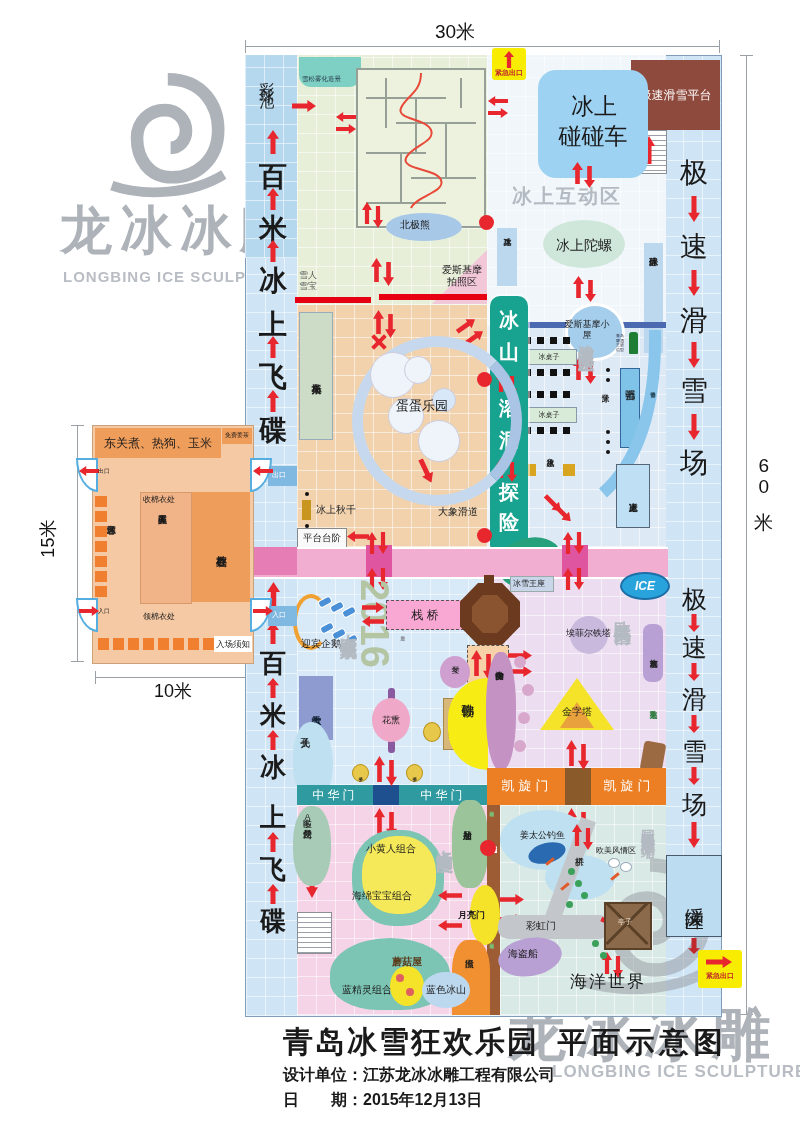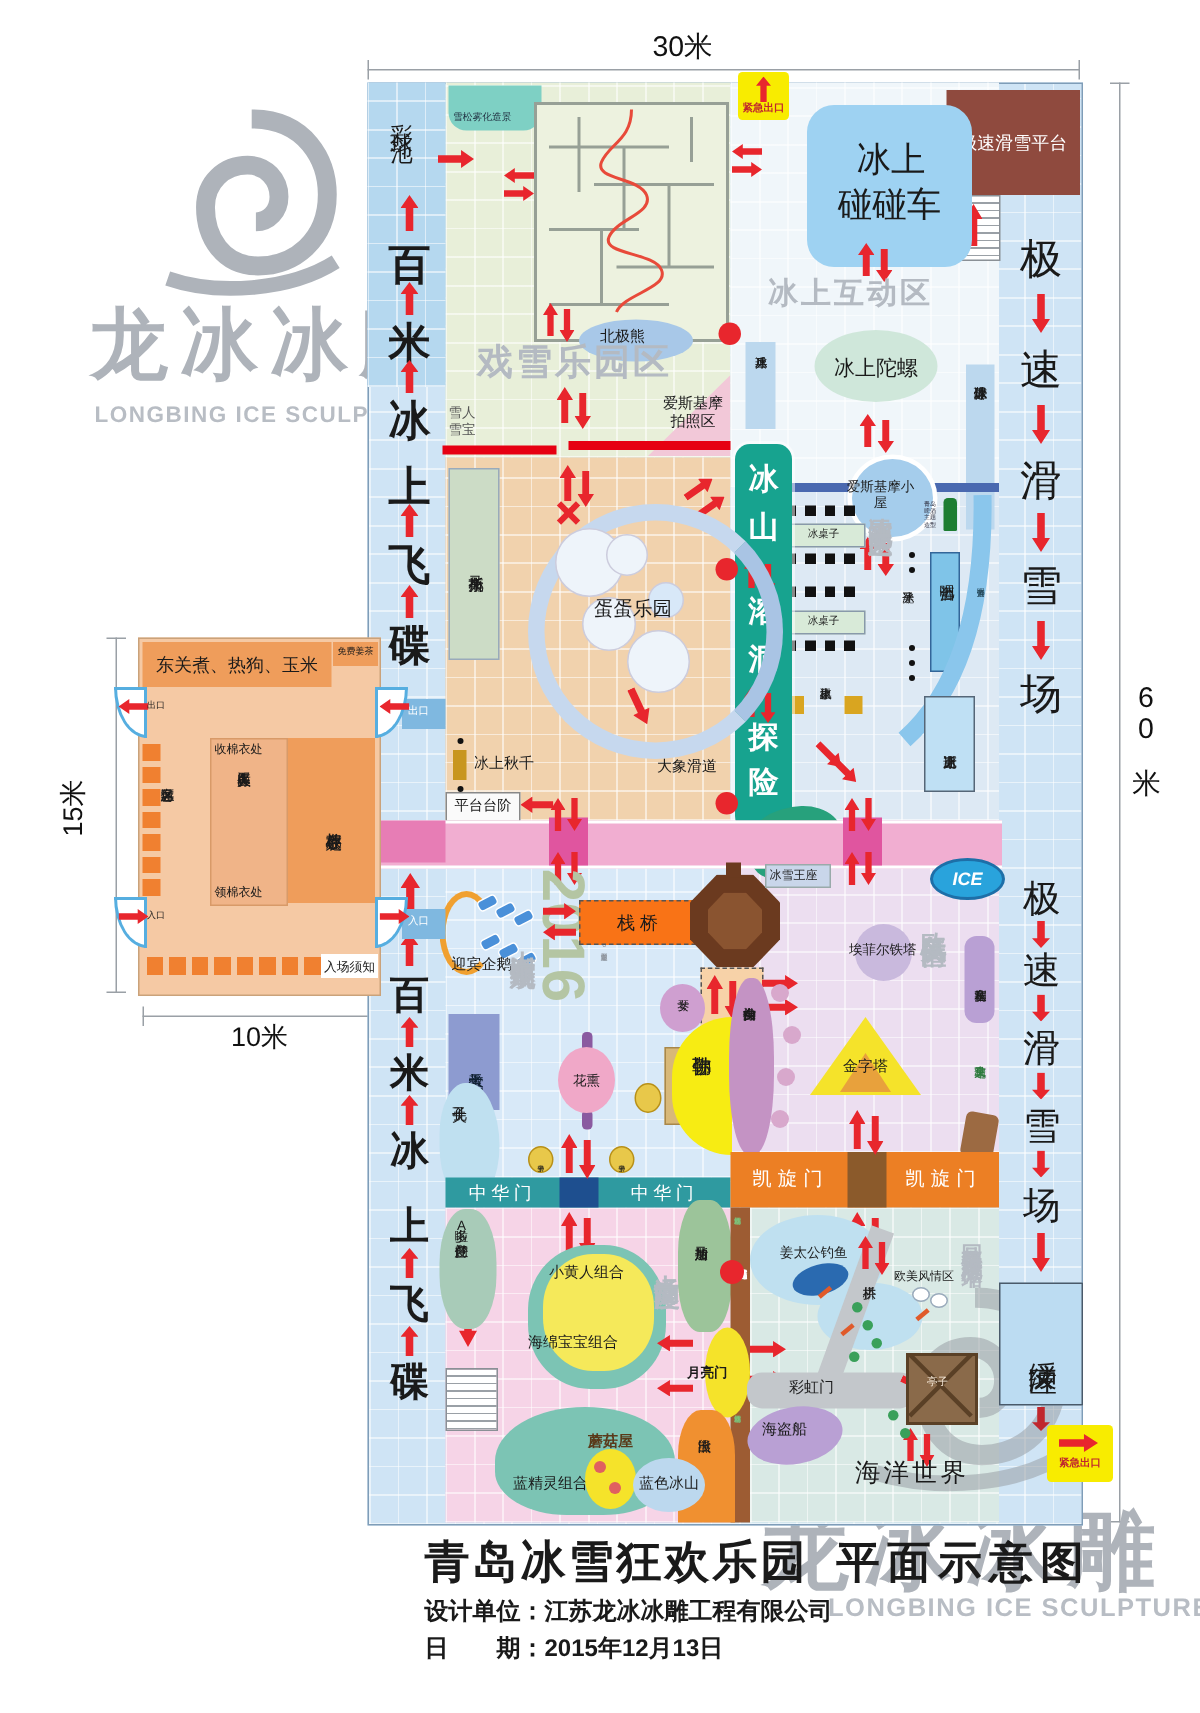--- a/index.html
+++ b/index.html
@@ -159,21 +159,20 @@
       <path d="M65 5 C65 25 50 28 45 40 C40 52 70 50 75 62 C80 74 55 78 50 90 C45 102 80 100 85 112 C90 124 60 128 55 140" stroke="#e84a3a" stroke-width="2" fill="none"></path>
     </svg>
     <div class="ar al" style="left:336px;top:112px;width:20px;height:10px"></div>
     <div class="ar arr" style="left:336px;top:124px;width:20px;height:10px"></div>
     <div class="ar al" style="left:488px;top:96px;width:20px;height:10px"></div>
     <div class="ar arr" style="left:488px;top:108px;width:20px;height:10px"></div>
     <div class="ar au" style="left:362px;top:202px;width:10px;height:22px"></div>
     <div class="ar ad" style="left:373px;top:206px;width:10px;height:22px"></div>
     <div class="a" style="left:386px;top:213px;width:76px;height:28px;background:#a8c8e8;border-radius:50%"></div>
     <div class="a lb" style="left:400px;top:219px;font-size:10px">北极熊</div>
-    <div class="a lb wm" style="left:318px;top:228px;font-size:24px">戏雪乐园区</div>
     <div class="a lw" style="left:299px;top:270px;width:22px;font-size:9px;color:#555">雪人雪宝</div>
     <div class="a" style="left:432px;top:250px;width:55px;height:54px;background:#f2c8d8;clip-path:polygon(100% 0,100% 100%,0 100%)"></div>
     <div class="a lw c" style="left:440px;top:264px;width:44px;font-size:10px">爱斯基摩拍照区</div>
     <div class="a" style="left:295px;top:297px;width:76px;height:6px;background:#e60012"></div>
     <div class="a" style="left:379px;top:294px;width:108px;height:6px;background:#e60012"></div>
     <div class="ar au" style="left:371px;top:258px;width:11px;height:24px"></div>
     <div class="ar ad" style="left:383px;top:262px;width:11px;height:24px"></div>
     <div class="ar au" style="left:373px;top:310px;width:11px;height:24px"></div>
     <div class="ar ad" style="left:385px;top:314px;width:11px;height:24px"></div>
     <div class="ar" style="left:370px;top:340px;width:18px;height:4px;transform:rotate(45deg)"></div>
@@ -292,21 +291,21 @@
     <div class="a lb" style="left:330px;top:600px;font-size:40px;font-weight:bold;color:#b4c5a3;transform:rotate(90deg)">2016</div>
     <div class="a lb v" style="left:400px;top:612px;font-size:4.5px;color:#8a9098">2016主题造型</div>
     <div class="a" style="left:293px;top:594px;width:28px;height:48px;border:4px solid #f0a030;border-radius:50%;border-right-color:transparent"></div>
     <div class="a" style="left:318px;top:598px;width:12px;height:6px;background:#4a90d9;border:1px solid #fff;border-radius:3px;transform:rotate(-28deg)"></div>
     <div class="a" style="left:330px;top:603px;width:12px;height:6px;background:#4a90d9;border:1px solid #fff;border-radius:3px;transform:rotate(-28deg)"></div>
     <div class="a" style="left:342px;top:608px;width:12px;height:6px;background:#4a90d9;border:1px solid #fff;border-radius:3px;transform:rotate(-28deg)"></div>
     <div class="a" style="left:320px;top:624px;width:12px;height:6px;background:#4a90d9;border:1px solid #fff;border-radius:3px;transform:rotate(-28deg)"></div>
     <div class="a" style="left:332px;top:630px;width:12px;height:6px;background:#4a90d9;border:1px solid #fff;border-radius:3px;transform:rotate(-28deg)"></div>
     <div class="a" style="left:344px;top:636px;width:12px;height:6px;background:#4a90d9;border:1px solid #fff;border-radius:3px;transform:rotate(-28deg)"></div>
     <div class="a lb" style="left:301px;top:638px;font-size:10px">迎宾企鹅</div>
-    <div class="a c" style="left:386px;top:600px;width:76px;height:28px;background:#f97316;border:1px dashed #555">
+    <div class="a c" style="left:386px;top:600px;width:76px;height:28px;background:#f9a8d4;border:1px dashed #555">
       <span class="lb" style="font-size:12px">栈 桥</span>
       </div>
     <div class="ar arr" style="left:362px;top:602px;width:22px;height:11px"></div>
     <div class="ar al" style="left:362px;top:616px;width:22px;height:11px"></div>
     <div class="a" style="left:460px;top:583px;width:60px;height:62px;background:#6b3a1f;clip-path:polygon(30% 0,70% 0,100% 30%,100% 70%,70% 100%,30% 100%,0 70%,0 30%)"></div>
     <div class="a" style="left:472px;top:595px;width:36px;height:38px;background:#8a5430;clip-path:polygon(30% 0,70% 0,100% 30%,100% 70%,70% 100%,30% 100%,0 70%,0 30%)"></div>
     <div class="a" style="left:484px;top:575px;width:10px;height:10px;background:#6b3a1f"></div>
     <div class="a" style="left:510px;top:576px;width:42px;height:14px;background:#c9d6ea;border:1px solid #9aa"></div>
     <div class="a lb" style="left:513px;top:579px;font-size:8px">冰雪王座</div>
     <div class="a c" style="left:620px;top:572px;width:46px;height:24px;background:#29a3dc;border:2px solid #1d6fa8;border-radius:50%">
@@ -459,21 +458,21 @@
     <div class="a" style="left:92px;top:425px;width:160px;height:237px;background:#f5c9a4;border:1px solid #caa27a"></div>
     <div class="a c" style="left:95px;top:428px;width:126px;height:30px;background:#ef9d5b">
       <span class="lb" style="font-size:12px">东关煮、热狗、玉米</span>
       </div>
     <div class="a c" style="left:222px;top:428px;width:30px;height:16px;background:#ef9d5b">
       <span class="lb" style="font-size:6px">免费姜茶</span>
       </div>
     <div class="a" style="left:140px;top:492px;width:50px;height:110px;background:#f0b488;border:1px solid #d89a68"></div>
     <div class="a lb" style="left:143px;top:495px;font-size:8px">收棉衣处</div>
     <div class="a lb v" style="left:157px;top:508px;font-size:9px">工作人员服务区</div>
-    <div class="a lb" style="left:143px;top:590px;font-size:8px">领棉衣处</div>
+    <div class="a lb" style="left:143px;top:612px;font-size:8px">领棉衣处</div>
     <div class="a c" style="left:192px;top:492px;width:58px;height:110px;background:#ef9d5b">
       <span class="lb v" style="font-size:11px">棉衣存放处</span>
       </div>
     <div class="a lb v" style="left:106px;top:518px;font-size:9px">游客休息区</div>
     <div class="a" style="left:95px;top:496px;width:12px;height:105px;background:repeating-linear-gradient(180deg,#f08030 0 11px,transparent 11px 15px)"></div>
     <div class="a" style="left:98px;top:638px;width:118px;height:12px;background:repeating-linear-gradient(90deg,#f08030 0 11px,transparent 11px 15px)"></div>
     <div class="a c" style="left:214px;top:636px;width:38px;height:16px;background:#fff">
       <span class="lb" style="font-size:8.5px">入场须知</span>
       </div>
 

